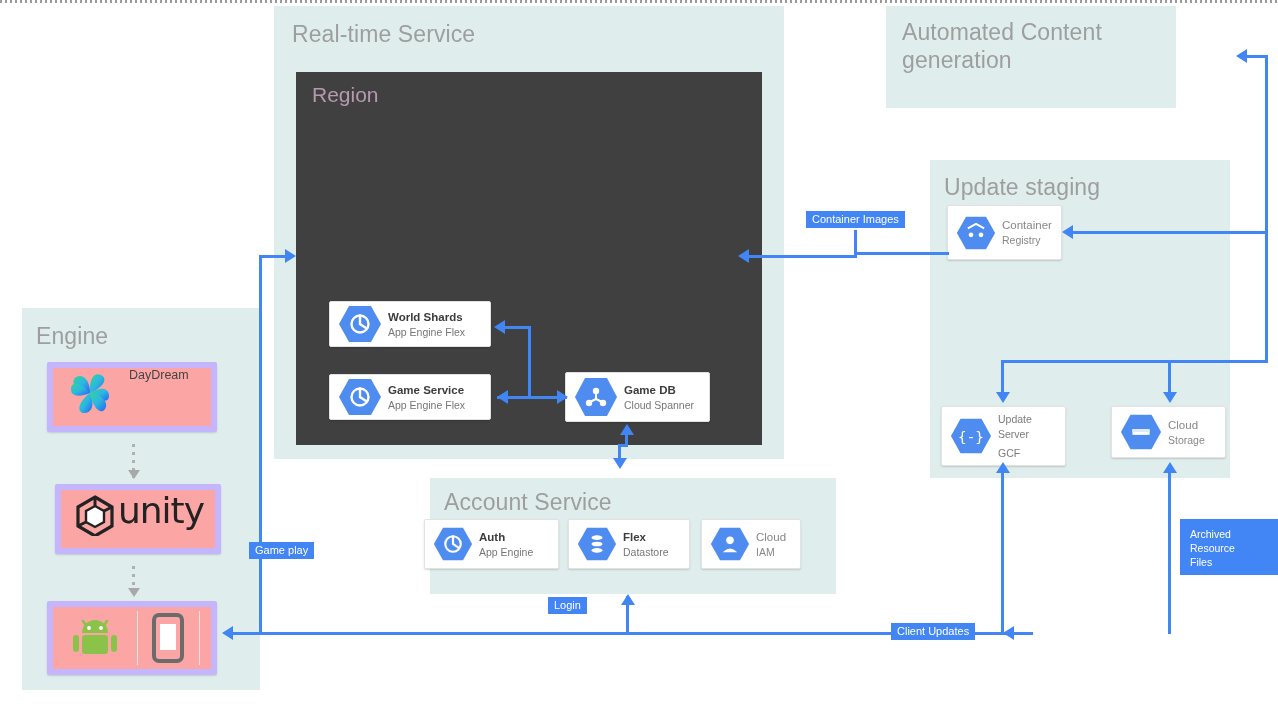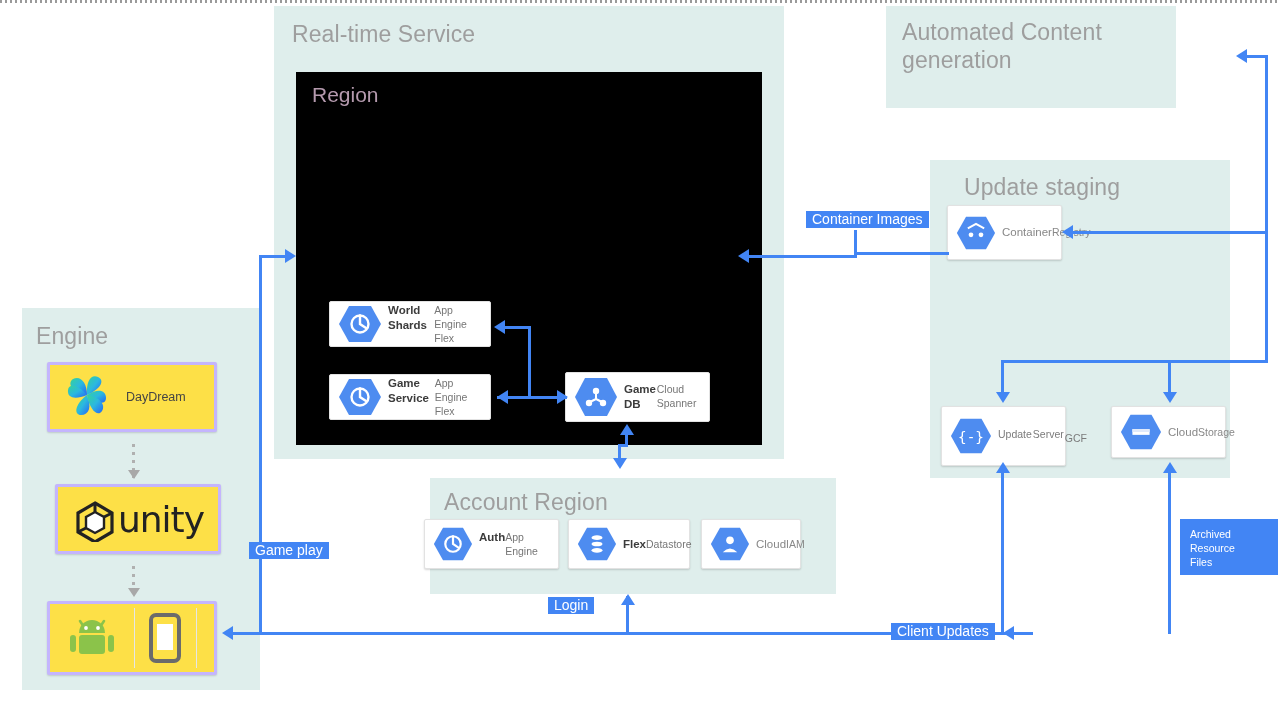--- a/index.html
+++ b/index.html
@@ -29,56 +29,56 @@
     position: absolute;
     left: 18px; top: 10px;
     font-size: 23px;
     color: #9e9e9e;
     letter-spacing: 0.1px;
     line-height: 28px;
     white-space: pre-line;
   }
   .region {
     position: absolute;
-    background: #000000;
+    background: #404040;
   }
   .region > .group-title {
     position: absolute;
     left: 16px; top: 10px;
     font-size: 21px;
     color: #b59aae;
     line-height: 26px;
   }
   
   .card {
     position: absolute;
     background: #ffffff;
     border: 1px solid #e2e2e2;
     border-radius: 2px;
     box-shadow: 0 1px 2px rgba(0,0,0,0.16);
     display: flex;
     align-items: center;
     padding: 0 8px;
   }
   .card .ico { flex: 0 0 auto; margin-right: 6px; display: flex; align-items: center; }
-  .card .txt { display: flex; flex-direction: row; justify-content: center; }
+  .card .txt { display: flex; flex-direction: column; justify-content: center; }
   .card .t1 { font-size: 11.5px; font-weight: bold; color: #3c3c3c; line-height: 15px; }
   .card .t2 { font-size: 10.5px; color: #767676; line-height: 14px; }
   .card.muted .t1 { font-weight: normal; color: #888; }
   .card.muted .t2 { color: #888; }
   .card.stack .txt { gap: 1px; }
   .card.stack .t1, .card.stack .t2, .card.stack .t3 {
     font-size: 10.5px; color: #7b7b7b; font-weight: normal; line-height: 14px;
   }
   
   .chip {
     position: absolute;
     background: #4285f4;
     color: #ffffff;
-    font-size: 14px;
+    font-size: 11px;
     line-height: 13px;
     padding: 2px 6px;
     white-space: nowrap;
     z-index: 30;
   }
   .bigchip {
     position: absolute;
     background: #4285f4;
     color: #ffffff;
     font-size: 10.5px;
@@ -99,23 +99,23 @@
   .dotted-v {
     position: absolute; width: 3px;
     background-image: repeating-linear-gradient(to bottom, #b0b0b0 0 3px, transparent 3px 8px);
     z-index: 12;
   }
   .tri-d { position: absolute; width: 0; height: 0;
     border-left: 6px solid transparent; border-right: 6px solid transparent;
     border-top: 9px solid #a8a8a8; z-index: 12; }
   
   .tile {
-    position: absolute; background: #fde047; border: 3px solid #c4b5fd;
+    position: absolute; background: #fca5a5; border: 6px solid #c4b5fd;
     border-radius: 2px; box-shadow: 0 1px 2px rgba(0,0,0,0.15);
-    display: flex; align-items: center;
+    display: flex; 
   }
   .unity-txt { font-size: 36px; color: #222; letter-spacing: -1px; font-family: "DejaVu Sans", sans-serif; }
   .dd-txt { font-size: 12.5px; color: #444; }
   .divider { position: absolute; top: 4px; bottom: 4px; width: 1px; background: #e6e6e6; }
 </style>
 </head>
 <body>
 
 <div id="canvas">
 
@@ -127,29 +127,29 @@
       <div class="group-title">Region</div>
     </div>
   </div>
 
   <div class="group" style="left:886px; top:6px; width:290px; height:102px;">
     <div class="group-title" style="left:16px; top:12px;">Automated Content
 generation</div>
   </div>
 
   <div class="group" style="left:930px; top:160px; width:300px; height:318px;">
-    <div class="group-title" style="left:14px; top:13px;margin-left:20px;">Update staging</div>
+    <div class="group-title" style="left:14px; top:13px;">Update staging</div>
   </div>
 
   <div class="group" style="left:22px; top:308px; width:238px; height:382px;">
     <div class="group-title" style="left:14px; top:14px;">Engine</div>
   </div>
 
   <div class="group" style="left:430px; top:478px; width:406px; height:116px;">
-    <div class="group-title" style="left:14px; top:10px;">Account Region</div>
+    <div class="group-title" style="left:14px; top:10px;">Account Service</div>
   </div>
 
   <div class="ln lnv" style="left:259px; top:255px; height:380px;"></div>
   <div class="ln lnh" style="left:259px; top:255px; width:32px;"></div>
   <div class="arw arw-r" style="left:285px; top:249px;"></div>
   <div class="ln lnh" style="left:233px; top:632px; width:800px;"></div>
   <div class="arw arw-l" style="left:222px; top:626px;"></div>
 
   <div class="ln lnv" style="left:626px; top:596px; height:38px;"></div>
   <div class="arw arw-u" style="left:621px; top:594px;"></div>

